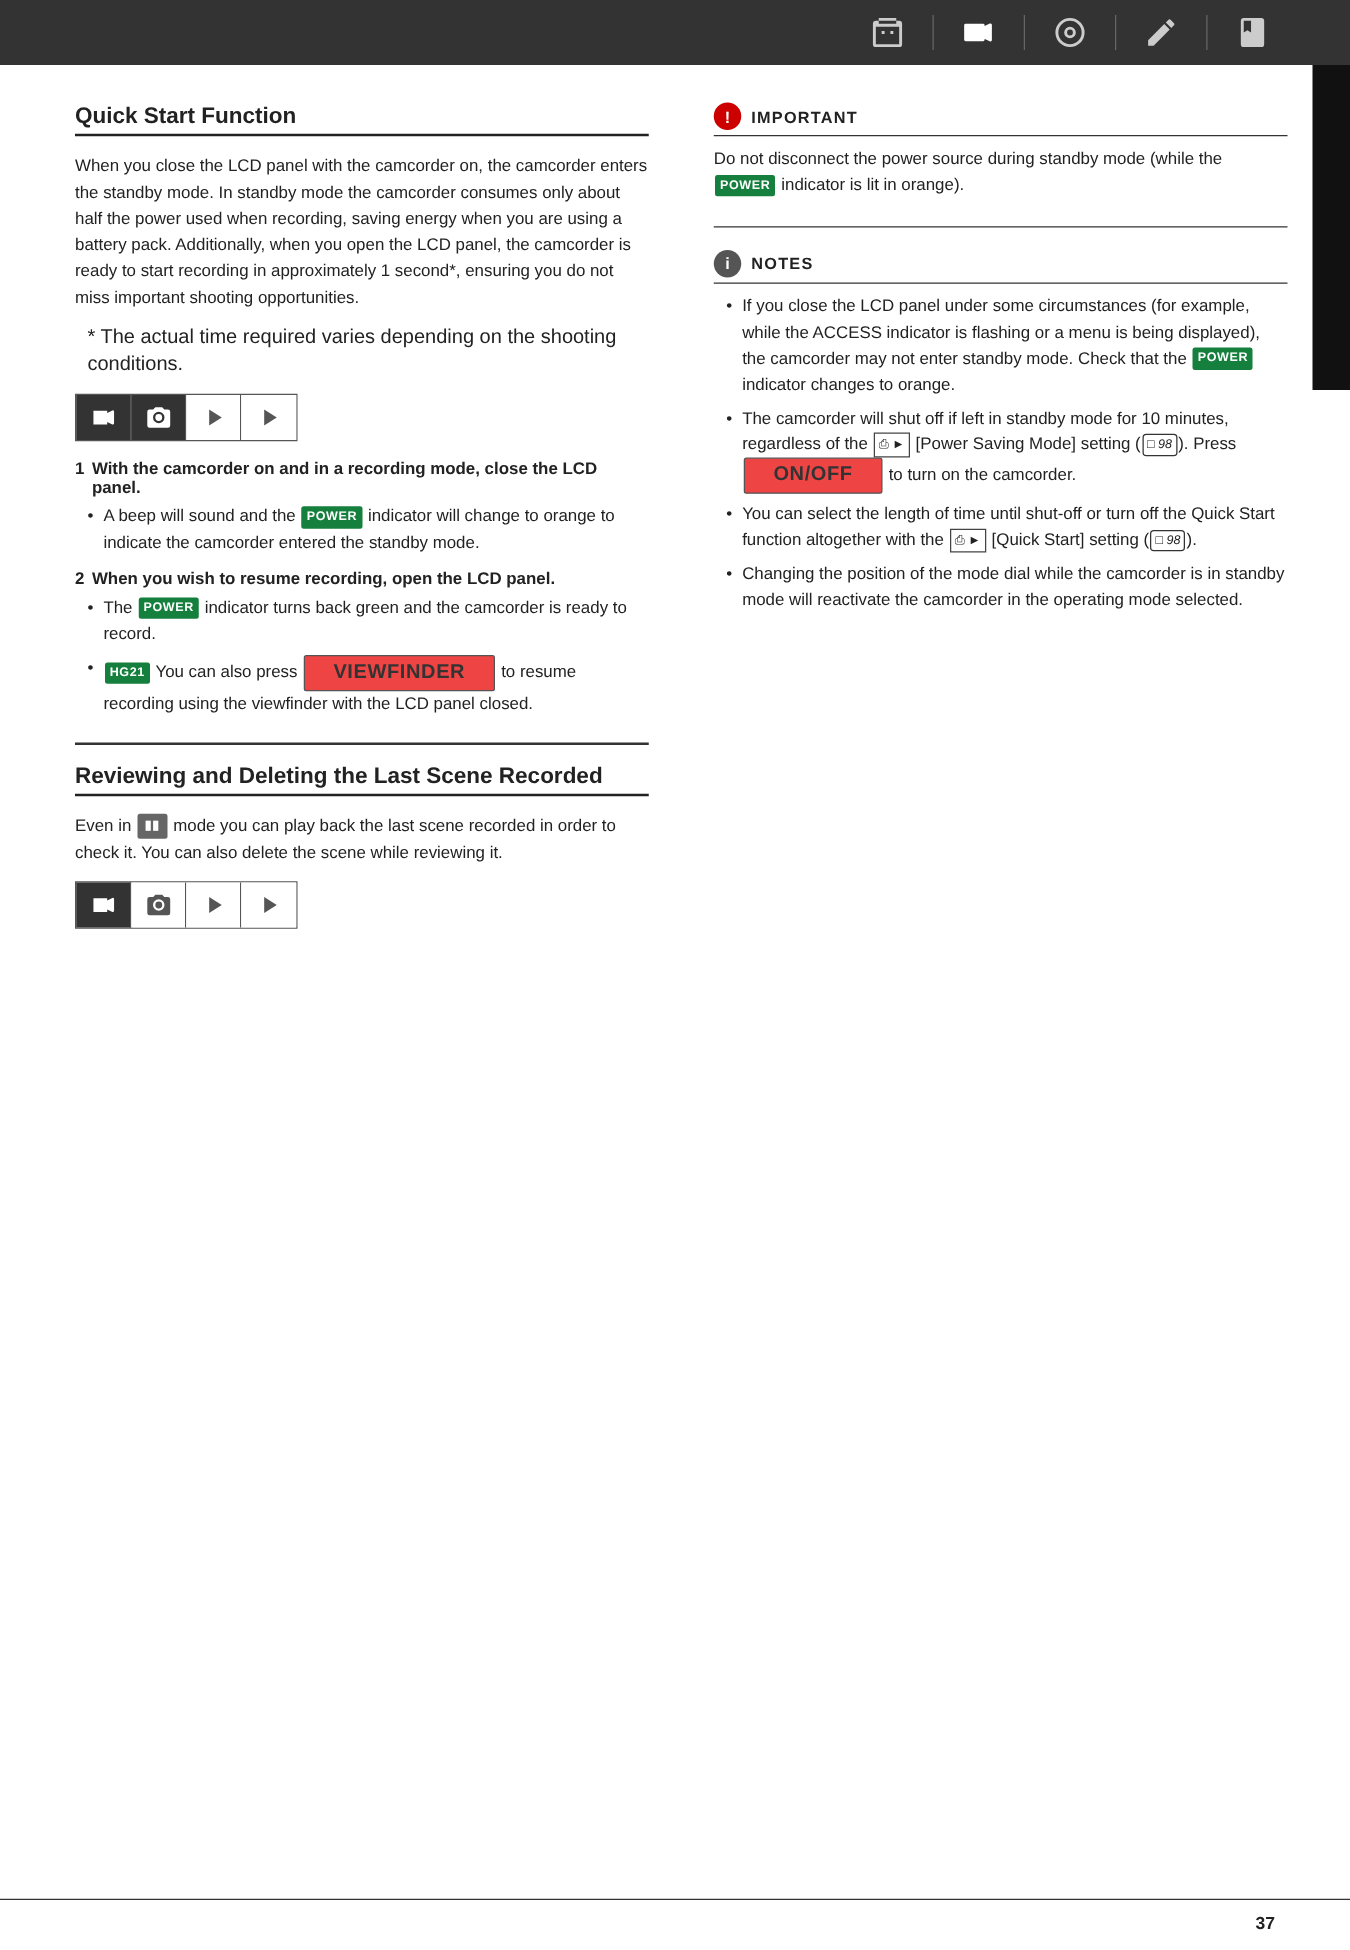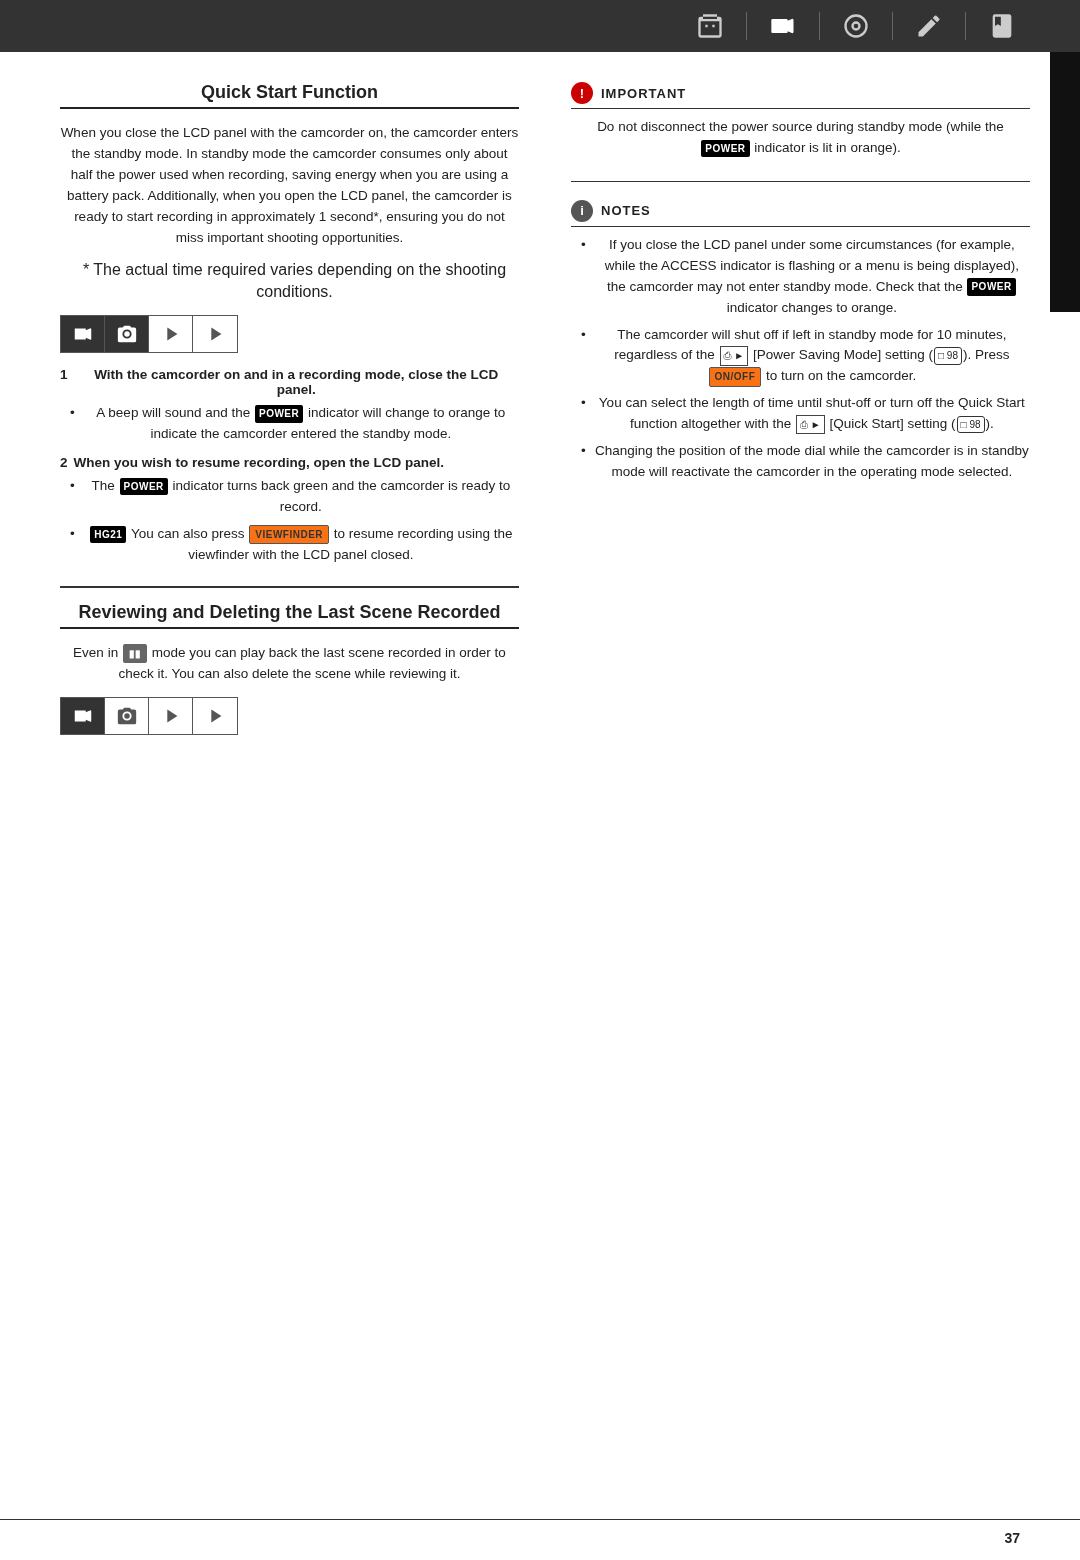--- a/index.html
+++ b/index.html
@@ -48,21 +48,20 @@
       height: 28px;
       background: #666;
     }
 
     
     .content {
       display: flex;
       flex-direction: row;
       padding: 30px 50px 40px 60px;
       gap: 52px;
-      text-align: center;
     }
 
     
     .left-col {
       flex: 1;
       min-width: 0;
     }
 
     
     .right-col {
@@ -162,38 +161,38 @@
     .bullet-list li::before {
       content: "•";
       flex-shrink: 0;
       margin-right: 2px;
     }
 
     
     .badge {
       display: inline-flex;
       align-items: center;
-      background: #000000;
+      background: #15803d;
       color: #fff;
       font-size: 10px;
       font-weight: bold;
       padding: 1px 4px;
       border-radius: 2px;
       vertical-align: middle;
       margin: 0 1px;
       letter-spacing: 0.5px;
     }
     .badge-outline {
       display: inline-flex;
       align-items: center;
-      background: #f97316;
+      background: #ef4444;
       color: #333;
-      font-size: 10px;
-      font-weight: bold;
-      padding: 1px 5px;
+      font-size: 16px;
+      font-weight: bold;
+      padding: 1px 23px;
       border: 1.5px solid #555;
       border-radius: 2px;
       vertical-align: middle;
       margin: 0 1px;
       letter-spacing: 0.5px;
     }
 
     
     .important-box {
       border-bottom: 1.5px solid #333;
@@ -293,20 +292,21 @@
 
     .circle-ref {
       display: inline-flex;
       align-items: center;
       border: 1.5px solid #333;
       border-radius: 3px;
       font-size: 10px;
       padding: 0 3px;
       vertical-align: middle;
       margin: 0 1px;
+      font-style: italic;
     }
   </style>
 </head>
 <body>
 
 <div class="top-bar">
   <div class="top-icons">
     <div class="top-icon">
       <svg viewBox="0 0 24 24" xmlns="http://www.w3.org/2000/svg" fill="#aaa">
         <path d="M6 2v2H4a2 2 0 00-2 2v14a2 2 0 002 2h16a2 2 0 002-2V6a2 2 0 00-2-2h-2V2H6zm0 2h12v2H6V4zM4 8h16v12H4V8zm4 3v2h2v-2H8zm6 0v2h2v-2h-2z"></path>

